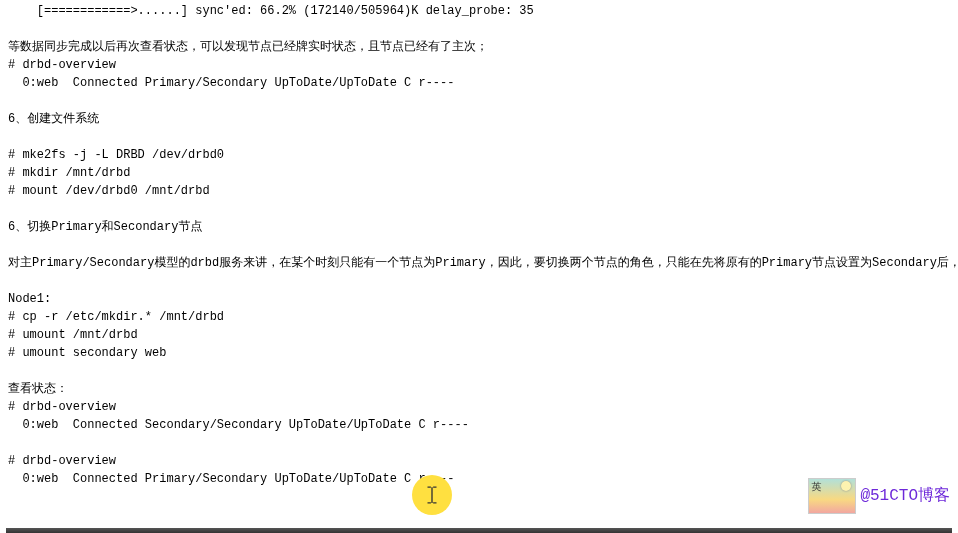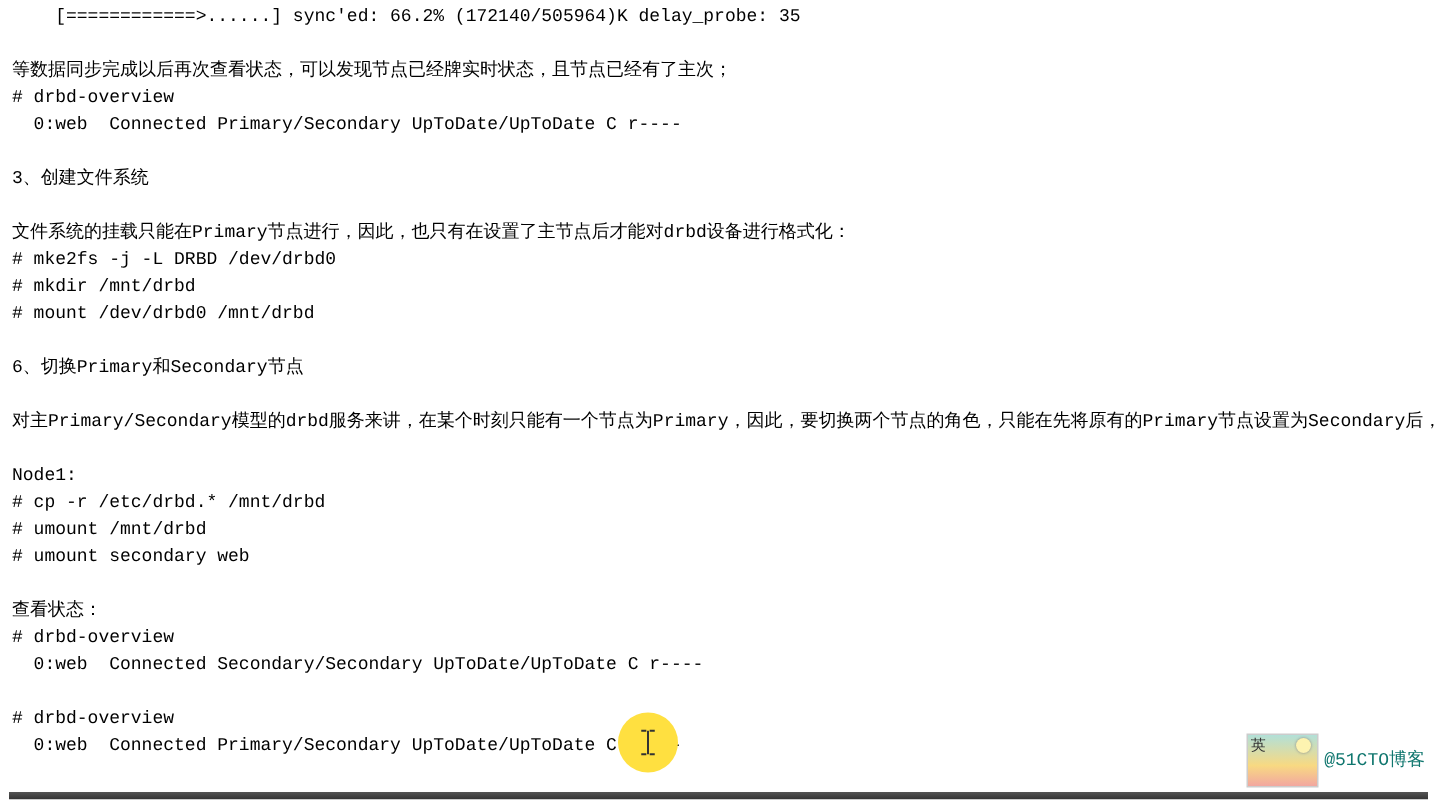--- a/index.html
+++ b/index.html
@@ -25,27 +25,27 @@
       border-radius: 50%;
       left: 412px;
       top: 475px;
       display: flex;
       align-items: center;
       justify-content: center;
     }
     .cursor-marker svg { width: 14px; height: 18px; }
     .watermark {
       position: absolute;
-      bottom: 8px;
+      bottom: 19px;
       right: 8px;
       display: flex;
       align-items: center;
       gap: 4px;
-      color: #0f766e;
-      font-size: 12px;
+      color: #6d28d9;
+      font-size: 16px;
     }
     .wm-badge {
       width: 48px;
       height: 36px;
       background: linear-gradient(180deg, #b2e0d8 0%, #f8d982 60%, #f2a7a0 100%);
       border: 1px solid #ccc;
       position: relative;
     }
     .wm-badge::before {
       content: "英";
@@ -77,33 +77,32 @@
 </head>
 <body>
 
 <div id="content">
     <div class="line">    [============&gt;......] sync'ed: 66.2% (172140/505964)K delay_probe: 35</div>
     <div class="line blank"></div>
     <div class="line">等数据同步完成以后再次查看状态，可以发现节点已经牌实时状态，且节点已经有了主次；</div>
     <div class="line"># drbd-overview</div>
     <div class="line">  0:web  Connected Primary/Secondary UpToDate/UpToDate C r----</div>
     <div class="line blank"></div>
-    <div class="line">3、创建文件系统</div>
+    <div class="line">6、创建文件系统</div>
     <div class="line blank"></div>
-    <div class="line">文件系统的挂载只能在Primary节点进行，因此，也只有在设置了主节点后才能对drbd设备进行格式化：</div>
     <div class="line"># mke2fs -j -L DRBD /dev/drbd0</div>
     <div class="line"># mkdir /mnt/drbd</div>
     <div class="line"># mount /dev/drbd0 /mnt/drbd</div>
     <div class="line blank"></div>
     <div class="line">6、切换Primary和Secondary节点</div>
     <div class="line blank"></div>
     <div class="line">对主Primary/Secondary模型的drbd服务来讲，在某个时刻只能有一个节点为Primary，因此，要切换两个节点的角色，只能在先将原有的Primary节点设置为Secondary后，才能原来的Secondary节点设置为Primary:</div>
     <div class="line blank"></div>
     <div class="line">Node1:</div>
-    <div class="line"># cp -r /etc/drbd.* /mnt/drbd</div>
+    <div class="line"># cp -r /etc/mkdir.* /mnt/drbd</div>
     <div class="line"># umount /mnt/drbd</div>
     <div class="line"># umount secondary web</div>
     <div class="line blank"></div>
     <div class="line">查看状态：</div>
     <div class="line"># drbd-overview</div>
     <div class="line">  0:web  Connected Secondary/Secondary UpToDate/UpToDate C r----</div>
     <div class="line blank"></div>
     <div class="line"># drbd-overview</div>
     <div class="line">  0:web  Connected Primary/Secondary UpToDate/UpToDate C r----</div>
   </div>

